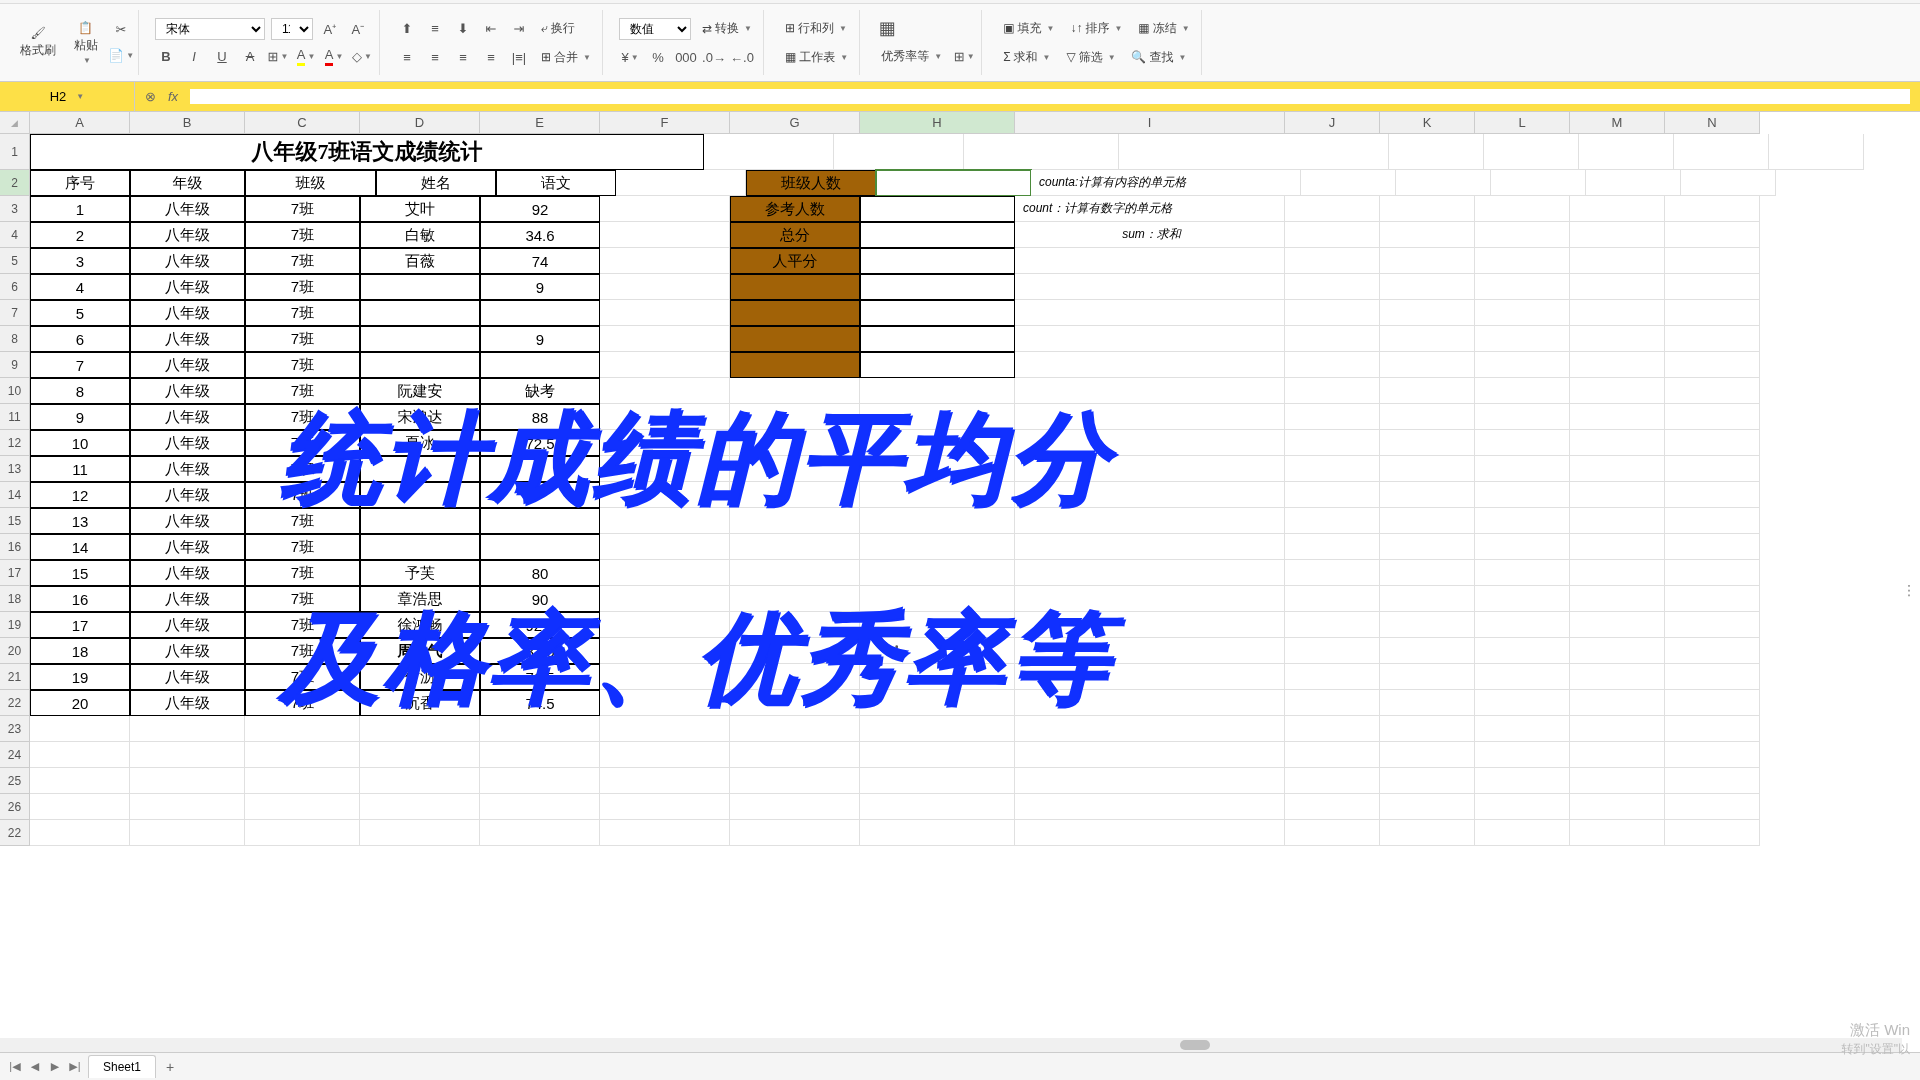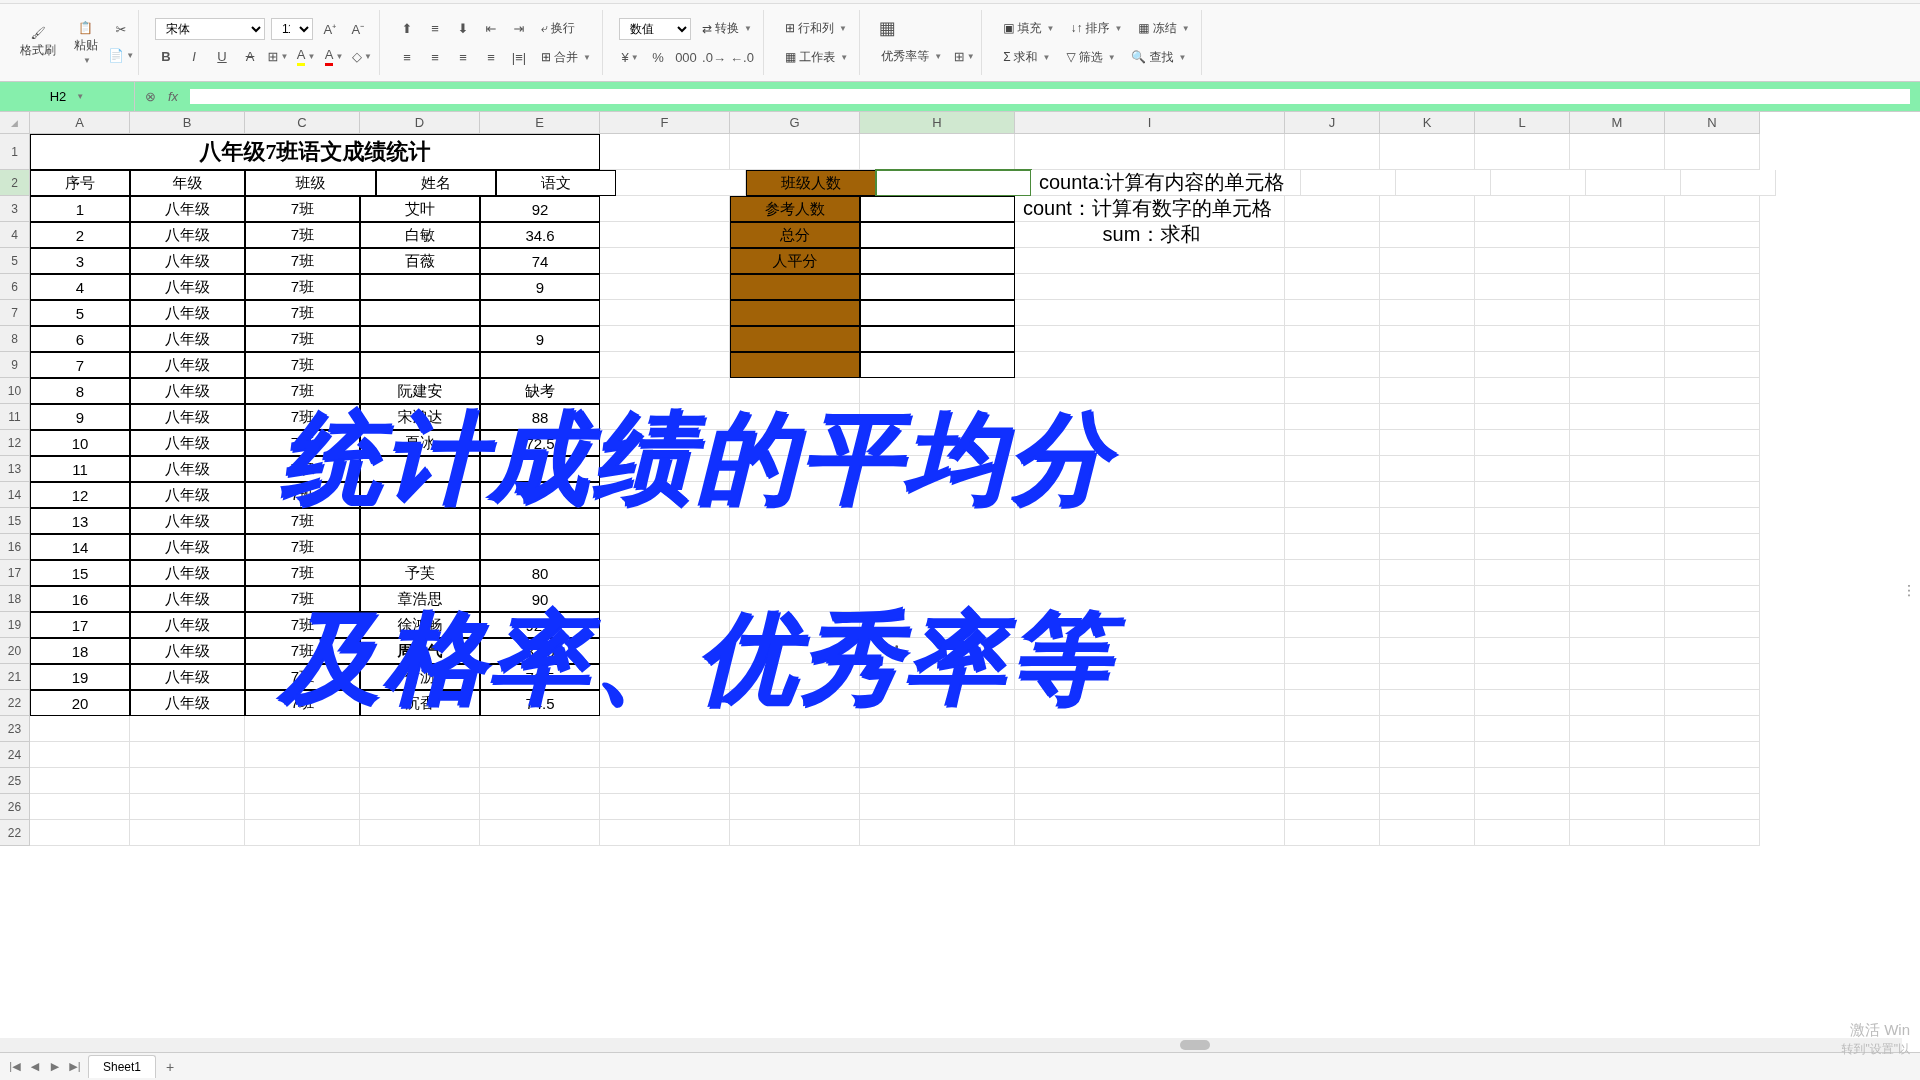--- a/index.html
+++ b/index.html
@@ -11,21 +11,21 @@
 .ribbon-group { display: flex; flex-direction: column; gap: 6px; padding: 0 6px; border-right: 1px solid #e0e0e0; height: 100%; justify-content: center; }
 .ribbon-row { display: flex; gap: 6px; align-items: center; }
 .rbtn { display: flex; align-items: center; gap: 3px; padding: 3px 5px; font-size: 12px; color: #444; cursor: pointer; border-radius: 3px; }
 .big-btn { display: flex; flex-direction: column; align-items: center; gap: 2px; padding: 4px 6px; font-size: 12px; color: #444; cursor: pointer; }
 .font-select { border: 1px solid #ccc; background: #fff; padding: 2px 20px 2px 6px; font-size: 12px; min-width: 110px; height: 22px; }
 .size-select { border: 1px solid #ccc; background: #fff; padding: 2px 6px; font-size: 12px; width: 42px; height: 22px; }
 .icon-btn { width: 22px; height: 22px; display: flex; align-items: center; justify-content: center; font-size: 13px; cursor: pointer; color: #555; }
 .color-line { border-bottom: 3px solid; padding-bottom: 1px; }
 .drop { font-size: 8px; margin-left: 2px; color: #777; }
 
-.name-formula { display: flex; align-items: center; border-bottom: 1px solid #ccc; height: 30px; background: #86efac; }
+.name-formula { display: flex; align-items: center; border-bottom: 1px solid #ccc; height: 30px; background: #fde047; }
 .name-box { width: 135px; border-right: 1px solid #ccc; padding: 0 10px; font-size: 13px; text-align: center; height: 100%; display:flex; align-items:center; justify-content:center; gap:8px; }
 .fx-box { display: flex; align-items: center; padding: 0 10px; gap: 12px; color: #666; font-size: 13px; flex:1; }
 
 .sheet-area { position: relative; }
 .corner { position: absolute; left: 0; top: 0; width: 30px; height: 22px; background: #f0f0f0; border-right: 1px solid #ccc; border-bottom: 1px solid #ccc; display:flex; align-items:center; justify-content:center; }
 .col-headers { position: absolute; left: 30px; top: 0; display: flex; height: 22px; }
 .col-h { background: #f0f0f0; border-right: 1px solid #ccc; border-bottom: 1px solid #ccc; display: flex; align-items: center; justify-content: center; font-size: 13px; color: #555; }
 .col-h.active { background: #d0e8d0; }
 .row-headers { position: absolute; left: 0; top: 22px; width: 30px; }
 .row-h { background: #f0f0f0; border-right: 1px solid #ccc; border-bottom: 1px solid #ccc; display: flex; align-items: center; justify-content: center; font-size: 12px; color: #555; height: 26px; }
@@ -34,21 +34,21 @@
 
 .grid { position: absolute; left: 30px; top: 22px; }
 .grid-row { display: flex; height: 26px; }
 .grid-row.title-row { height: 36px; }
 .cell { border-right: 1px solid #e0e0e0; border-bottom: 1px solid #e0e0e0; display: flex; align-items: center; justify-content: center; font-size: 15px; padding: 0 4px; background: #fff; overflow: hidden; white-space: nowrap; }
 .cell.bordered { border: 1px solid #000; }
 .cell.yellow { background: #a16207; }
 .title-cell { font-size: 22px; font-weight: bold; font-family: "SimSun", serif; }
 .header-cell { font-weight: 500; font-family: "SimSun", serif; }
 .active-cell { outline: 2px solid #4b8b3b; outline-offset: -1px; }
-.note-cell { justify-content: flex-start; padding-left: 8px; font-size: 20px; }
+.note-cell { justify-content: flex-start; padding-left: 8px; font-size: 12px; font-style: italic; }
 
 .overlay-text { position: absolute; font-size: 100px; font-weight: 900; color: #1030ff; font-style: italic; letter-spacing: 4px; z-index: 100; pointer-events: none; font-family: "Microsoft YaHei", sans-serif; text-shadow: 2px 2px 0 #1030ff; }
 .overlay1 { left: 280px; top: 280px; }
 .overlay2 { left: 280px; top: 480px; }
 
 .cursor-plus { position: absolute; left: 890px; top: 530px; font-size: 16px; color: #555; z-index:50; }
 
 .tab-bar { position: absolute; bottom: 0; left: 0; right: 0; height: 28px; background: #f5f5f5; border-top: 1px solid #ccc; display: flex; align-items: center; padding: 0 6px; gap: 4px; }
 .tab-nav { display: flex; gap: 2px; }
 .tab-nav-btn { width: 18px; height: 18px; display: flex; align-items: center; justify-content: center; font-size: 11px; color: #777; cursor: pointer; }
@@ -237,21 +237,21 @@
       <div class="row-h">21</div>
       <div class="row-h">22</div>
       <div class="row-h">23</div>
       <div class="row-h">24</div>
       <div class="row-h">25</div>
       <div class="row-h">26</div>
       <div class="row-h">22</div>
     </div>
   <div class="grid" id="grid">
       <div class="grid-row title-row">
-        <div class="cell bordered title-cell" style="width: 570px;">八年级7班语文成绩统计</div>
+        <div class="cell bordered title-cell" style="width: 674px;">八年级7班语文成绩统计</div>
         <div class="cell " style="width: 130px;"></div>
         <div class="cell " style="width: 130px;"></div>
         <div class="cell " style="width: 155px;"></div>
         <div class="cell " style="width: 270px;"></div>
         <div class="cell " style="width: 95px;"></div>
         <div class="cell " style="width: 95px;"></div>
         <div class="cell " style="width: 95px;"></div>
         <div class="cell " style="width: 95px;"></div>
         <div class="cell " style="width: 95px;"></div>
       </div>

